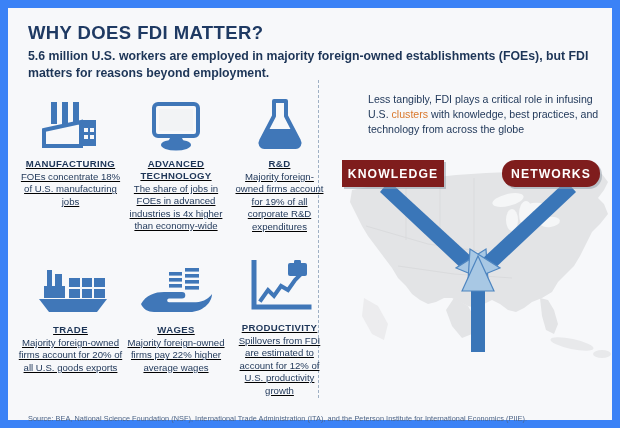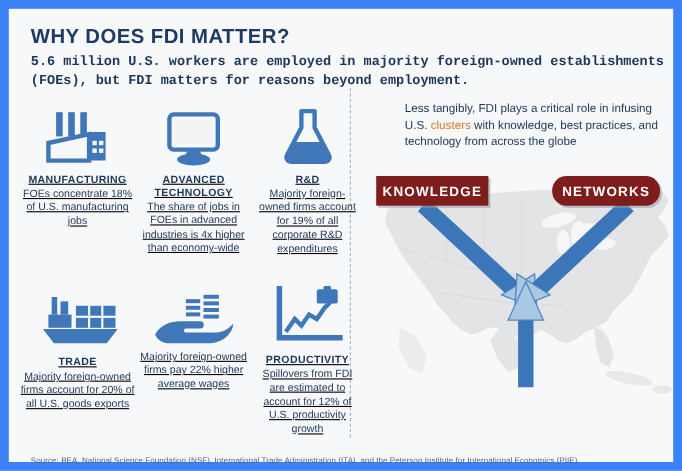--- a/index.html
+++ b/index.html
@@ -18,21 +18,20 @@
   
   #title{
     position:absolute;left:20px;top:14px;
     font-size:18.5px;letter-spacing:.4px;
     color:#1f3a63;font-weight:600;
   }
   #subtitle{
     position:absolute;left:20px;top:40px;width:580px;
     font-size:12.3px;line-height:16.5px;color:#1d3557;
     font-weight:600;
-    font-family:Liberation Mono, monospace;
   }
   
   #divider{
     position:absolute;left:310px;top:72px;width:0;height:318px;
     border-left:1px dashed #9fb0c4;
   }
   
   .stat{position:absolute;text-align:center;text-decoration:underline;}
   .stat .ico{height:58px;display:flex;align-items:flex-end;justify-content:center;}
   .stat .hd{
@@ -154,20 +153,21 @@
           <rect x="47" y="2" width="14" height="3.6"></rect>
             <rect x="47" y="8" width="14" height="3.6"></rect>
           <rect x="47" y="14" width="14" height="3.6"></rect>
             <rect x="47" y="20" width="14" height="3.6"></rect>
           <path d="M3 38 C8 29 17 26 26 26 L44 26 a3.3 3.3 0 0 1 0 6.6 L31 32.6
                    a1.8 1.8 0 0 0 0 3.6 L58 36.2 C66 36.2 72 31 74 28
                    C74 37 64 46 52 46 L16 46 C10 46 5 43 3 38 Z"></path>
         </g>
       </svg>
     </div>
+    <div class="hd">WAGES</div>
     <div class="bd">Majority foreign-owned firms pay 22% higher average wages</div>
   </div>
 
   <div class="stat" style="left:224px;top:250px;width:95px;">
     <div class="ico">
       <svg width="70" height="56" viewBox="0 0 70 56">
         <g fill="none" stroke="#4077b8" stroke-width="5" stroke-linecap="square">
           <path d="M9 2 V47 H64"></path>
           <path d="M16 40 L23 30 L29 36 L36 26 L43 30 L50 20 L57 13" stroke-width="4"></path>
         </g>

